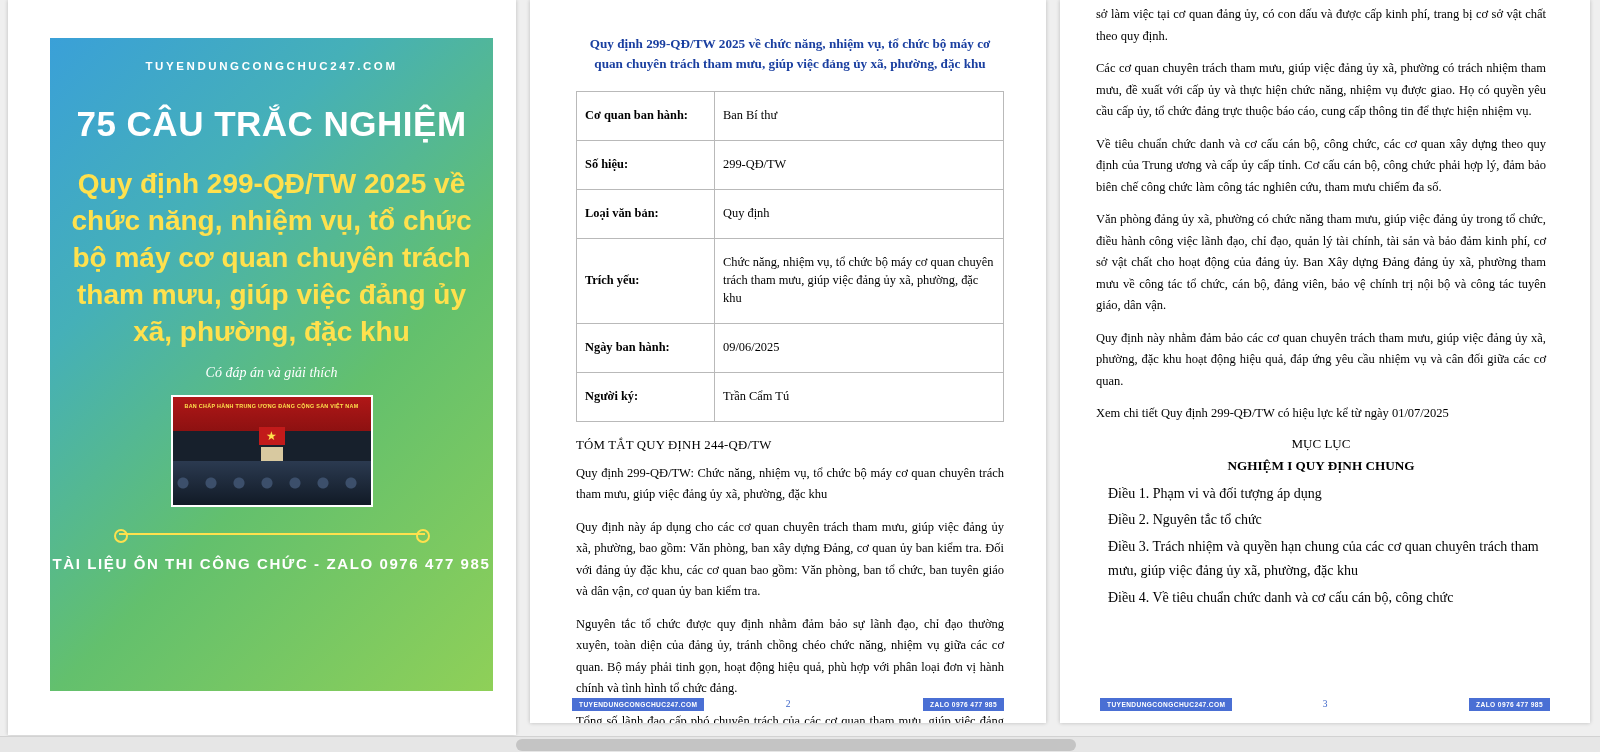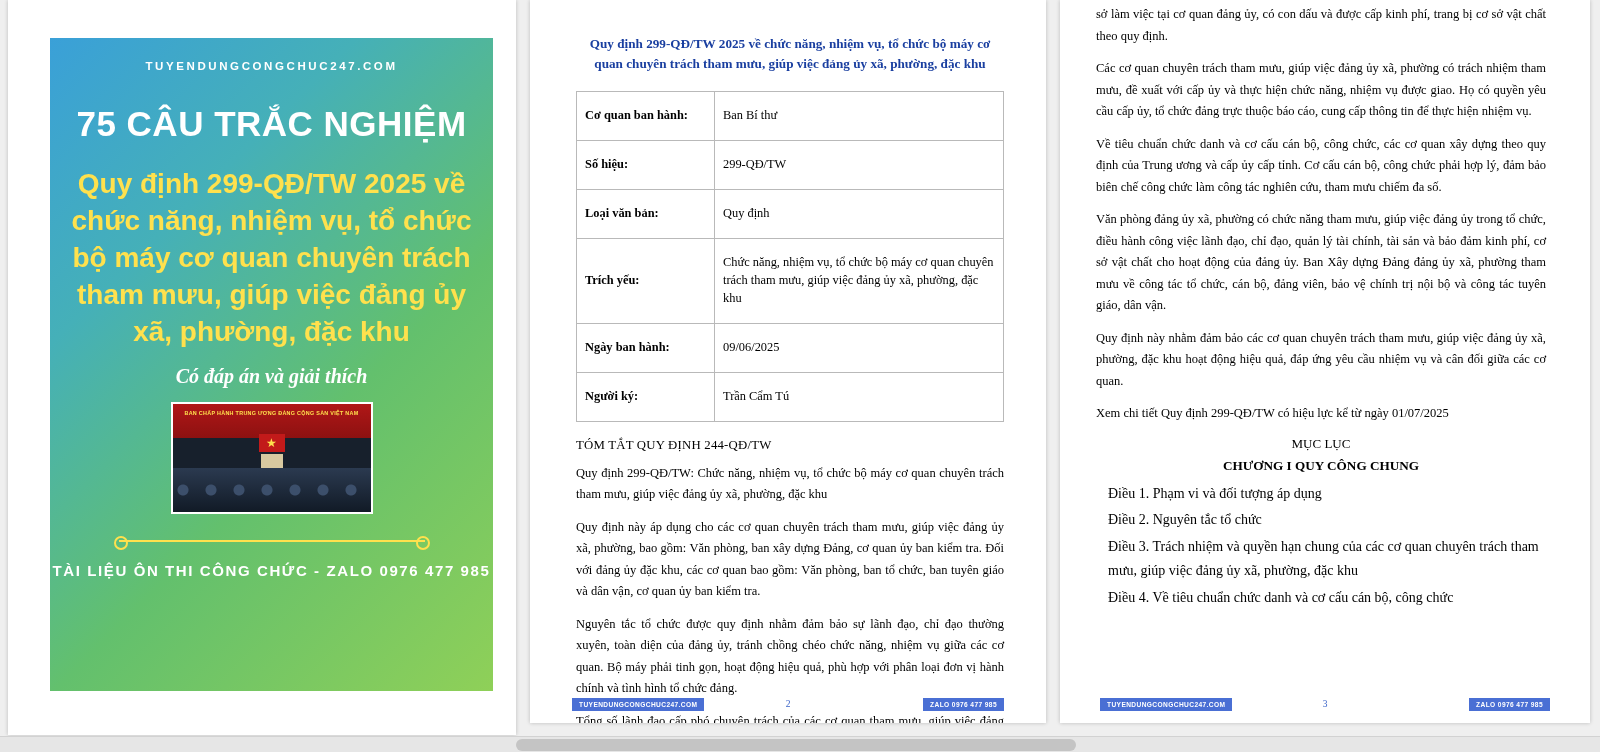--- a/index.html
+++ b/index.html
@@ -65,22 +65,22 @@
     font-size: 28px;
     line-height: 1.32;
     text-align: center;
     width: 420px;
   }
   .cover-sub {
     margin-top: 14px;
     color: #ffffff;
     font-family: "Liberation Serif", serif;
     font-style: italic;
-    font-weight: bold;
-    font-size: 20px;
+    font-weight: normal;
+    font-size: 14px;
     text-align: center;
   }
   .cover-photo {
     margin-top: 14px;
     width: 202px; height: 112px;
     border: 2px solid #ffffff;
     background: #17202c;
     position: relative;
     overflow: hidden;
   }
@@ -310,21 +310,21 @@
   <div class="page" id="page3">
     <div class="doc-body">
       <p class="para">sở làm việc tại cơ quan đảng ủy, có con dấu và được cấp kinh phí, trang bị cơ sở vật chất theo quy định.</p>
       <p class="para">Các cơ quan chuyên trách tham mưu, giúp việc đảng ủy xã, phường có trách nhiệm tham mưu, đề xuất với cấp ủy và thực hiện chức năng, nhiệm vụ được giao. Họ có quyền yêu cầu cấp ủy, tổ chức đảng trực thuộc báo cáo, cung cấp thông tin để thực hiện nhiệm vụ.</p>
       <p class="para">Về tiêu chuẩn chức danh và cơ cấu cán bộ, công chức, các cơ quan xây dựng theo quy định của Trung ương và cấp ủy cấp tỉnh. Cơ cấu cán bộ, công chức phải hợp lý, đảm bảo biên chế công chức làm công tác nghiên cứu, tham mưu chiếm đa số.</p>
       <p class="para">Văn phòng đảng ủy xã, phường có chức năng tham mưu, giúp việc đảng ủy trong tổ chức, điều hành công việc lãnh đạo, chỉ đạo, quản lý tài chính, tài sản và bảo đảm kinh phí, cơ sở vật chất cho hoạt động của đảng ủy. Ban Xây dựng Đảng đảng ủy xã, phường tham mưu về công tác tổ chức, cán bộ, đảng viên, bảo vệ chính trị nội bộ và công tác tuyên giáo, dân vận.</p>
       <p class="para">Quy định này nhằm đảm bảo các cơ quan chuyên trách tham mưu, giúp việc đảng ủy xã, phường, đặc khu hoạt động hiệu quả, đáp ứng yêu cầu nhiệm vụ và cân đối giữa các cơ quan.</p>
       <p class="para">Xem chi tiết Quy định 299-QĐ/TW có hiệu lực kể từ ngày 01/07/2025</p>
 
       <div class="toc-center">MỤC LỤC</div>
-      <div class="toc-chapter">CHƯƠNG I QUY CÔNG CHUNG</div>
+      <div class="toc-chapter">NGHIỆM I QUY ĐỊNH CHUNG</div>
 
       <p class="toc-item">Điều 1. Phạm vi và đối tượng áp dụng</p>
       <p class="toc-item">Điều 2. Nguyên tắc tổ chức</p>
       <p class="toc-item">Điều 3. Trách nhiệm và quyền hạn chung của các cơ quan chuyên trách tham mưu, giúp việc đảng ủy xã, phường, đặc khu</p>
       <p class="toc-item">Điều 4. Về tiêu chuẩn chức danh và cơ cấu cán bộ, công chức</p>
     </div>
 
     <div class="pg-footer">
       <span class="lft">TUYENDUNGCONGCHUC247.COM</span>
       <span class="num">3</span>

